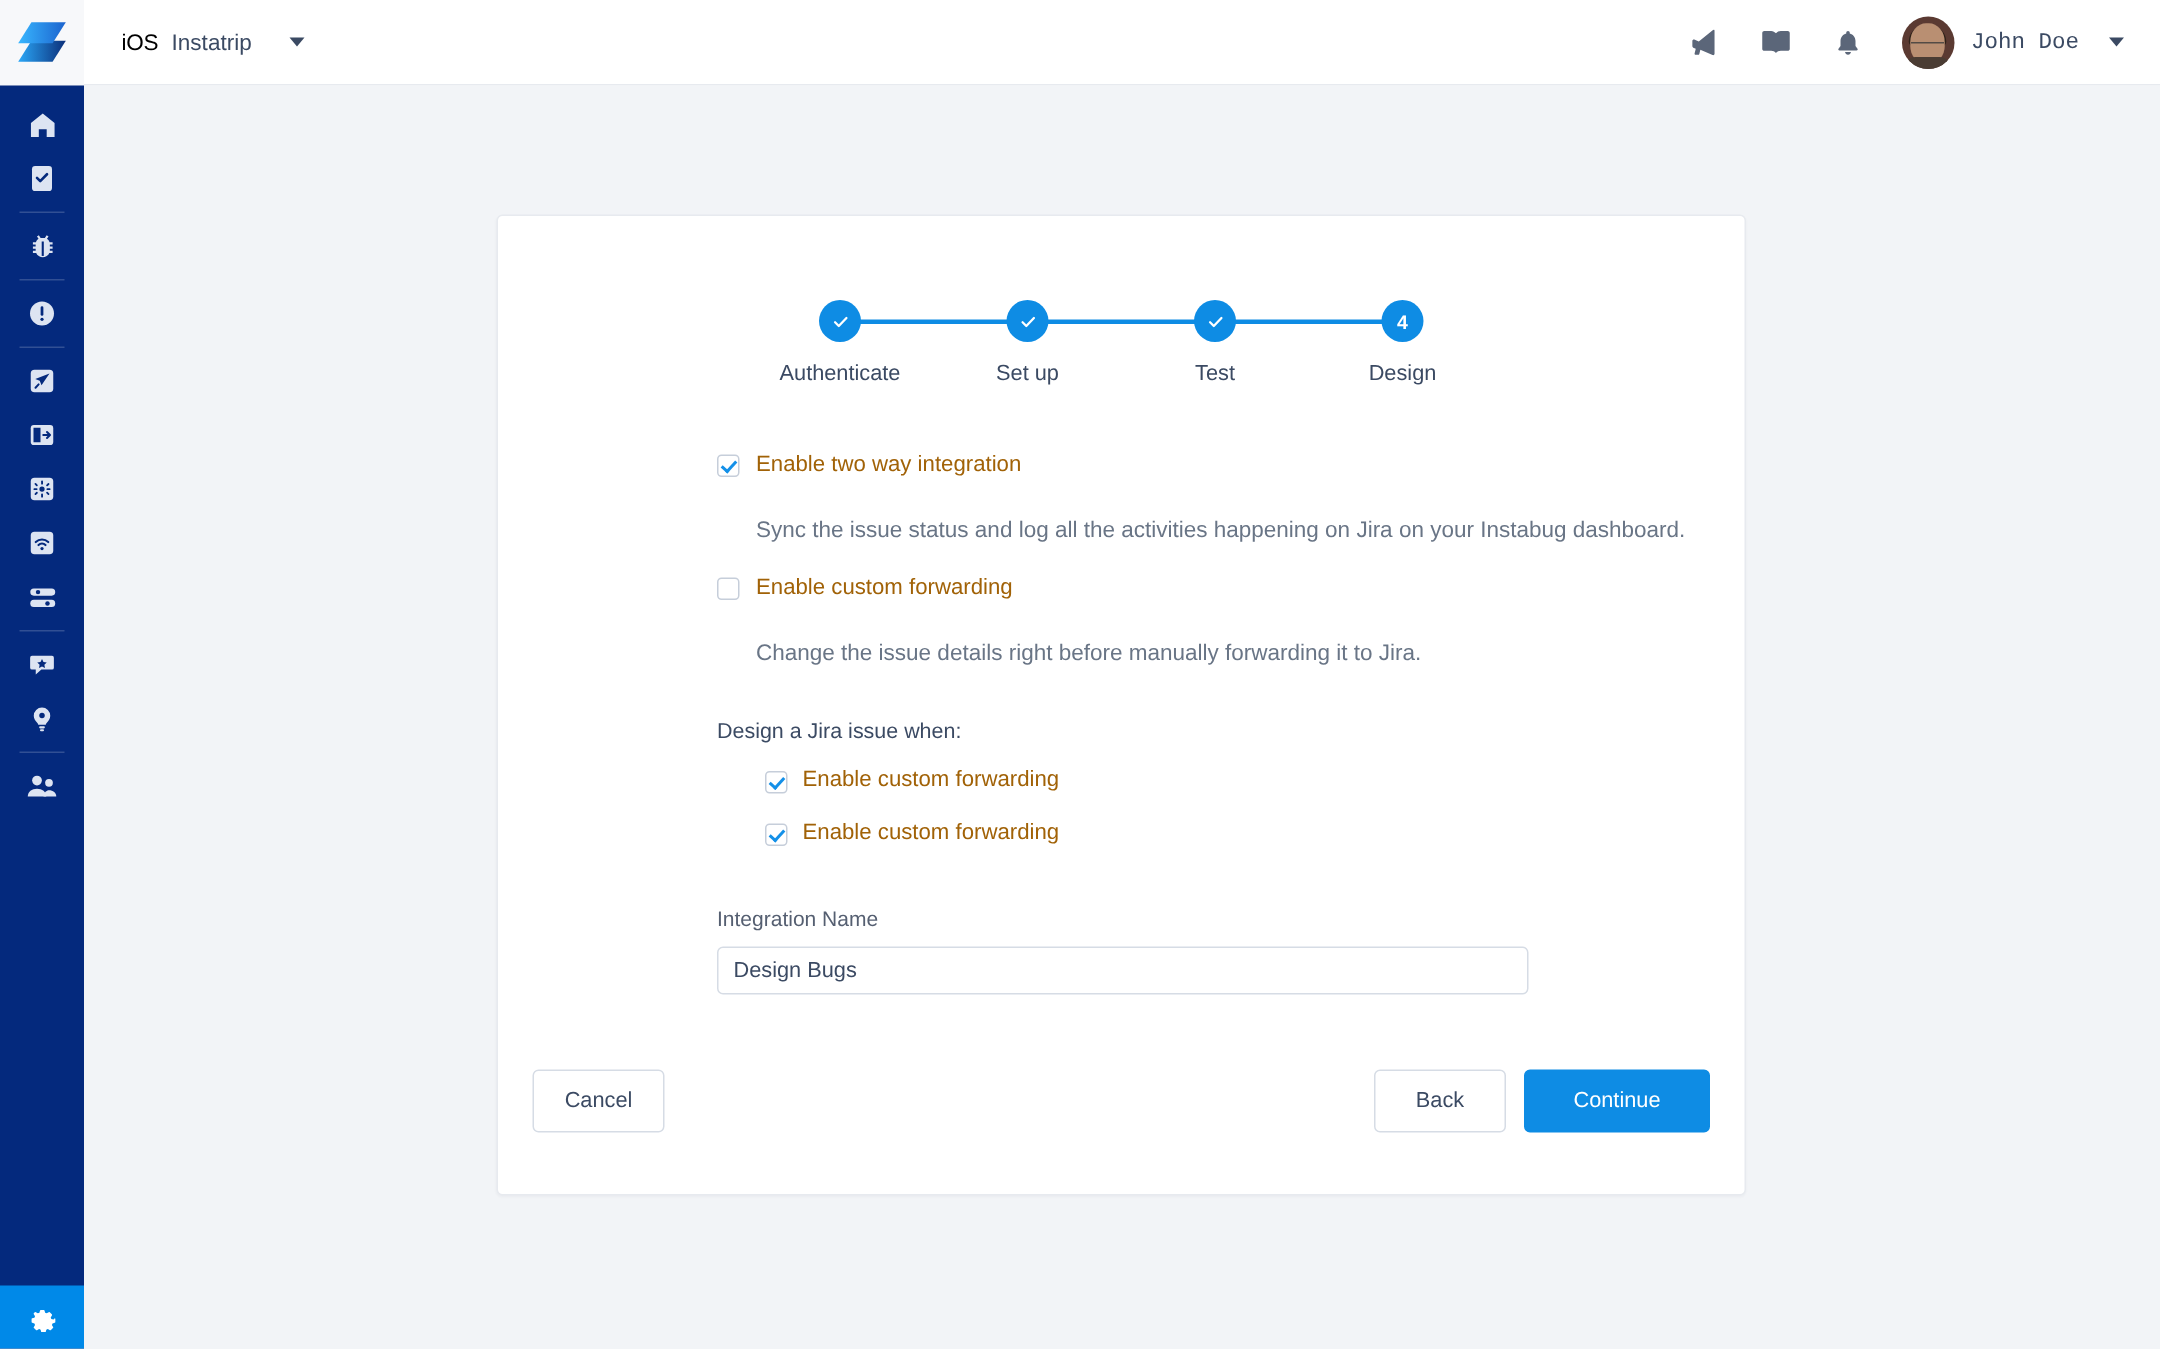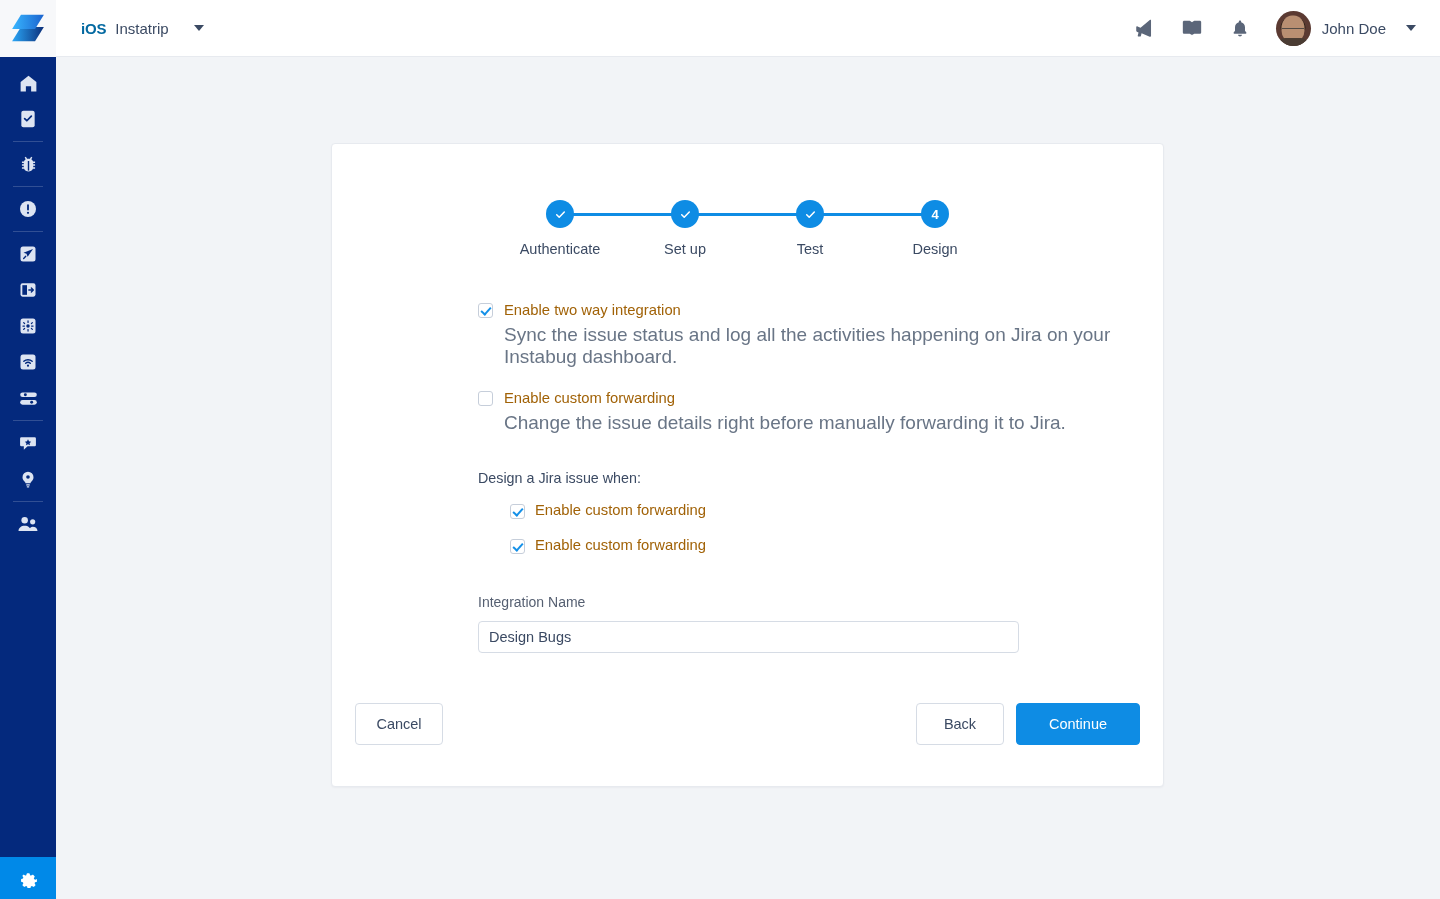--- a/index.html
+++ b/index.html
@@ -24,36 +24,36 @@
     display: flex; align-items: center; justify-content: center;
   }
   .logo-svg { width: 36px; height: 30px; display: block; }
 
   .app-switch {
     display: flex; align-items: center;
     margin-left: 25px; gap: 9px;
     cursor: pointer;
   }
   .app-os {
-    font-size: 15px; font-weight: bold; color: #0369a1; letter-spacing: -0.2px;
+    font-size: 15px; font-weight: normal; color: #000000; letter-spacing: -0.2px;
   }
   .app-name {
     font-size: 15px; color: #3B4A63;
   }
   .caret-down {
     width: 0; height: 0;
     border-left: 5.5px solid transparent;
     border-right: 5.5px solid transparent;
     border-top: 6px solid #3B4A63;
     margin-left: 16px;
   }
 
   .topbar-right {
     margin-left: auto; display: flex; align-items: center;
-    margin-right: 24px; gap: 0;
+    margin-right: 24px; gap: 0; font-family: Liberation Mono, monospace;
   }
   .tb-icon {
     width: 48px; height: 57px;
     display: flex; align-items: center; justify-content: center;
     cursor: pointer;
   }
   .tb-icon svg { display: block; }
   .user-chip {
     display: flex; align-items: center; gap: 11px;
     margin-left: 12px; cursor: pointer;
@@ -197,22 +197,22 @@
     content: "";
     position: absolute;
     left: 4.2px; top: 1.1px;
     width: 4px; height: 8px;
     border: solid #1490E8;
     border-width: 0 2px 2px 0;
     transform: rotate(42deg);
   }
   .cb-label { font-size: 14.8px; color: #a16207; line-height: 18px; }
   .cb-desc {
-    font-size: 19px; color: #697586;
-    margin: 5px 0 0 26px;
+    font-size: 15px; color: #697586;
+    margin: 26px 0 0 26px;
   }
   .cb-block + .cb-block { margin-top: 21px; }
 
   .section-label {
     font-size: 14.3px; color: #3B4A63;
     margin-top: 36px;
   }
   .sub-cb-list { margin-top: 15px; padding-left: 32px; }
   .sub-cb-row { display: flex; align-items: center; gap: 10px; }
   .sub-cb-row + .sub-cb-row { margin-top: 17px; }

